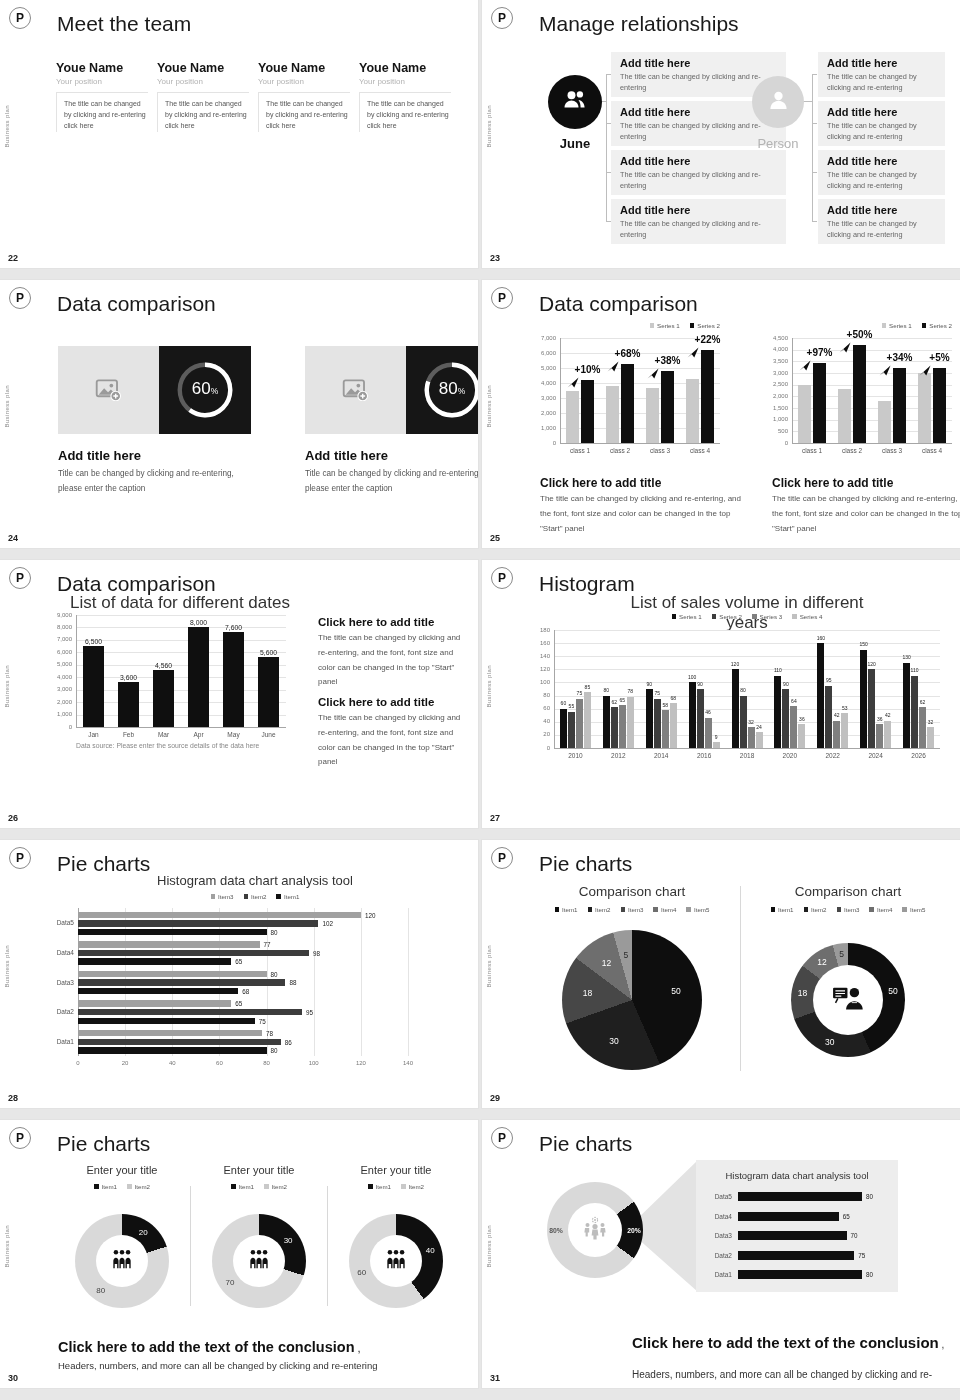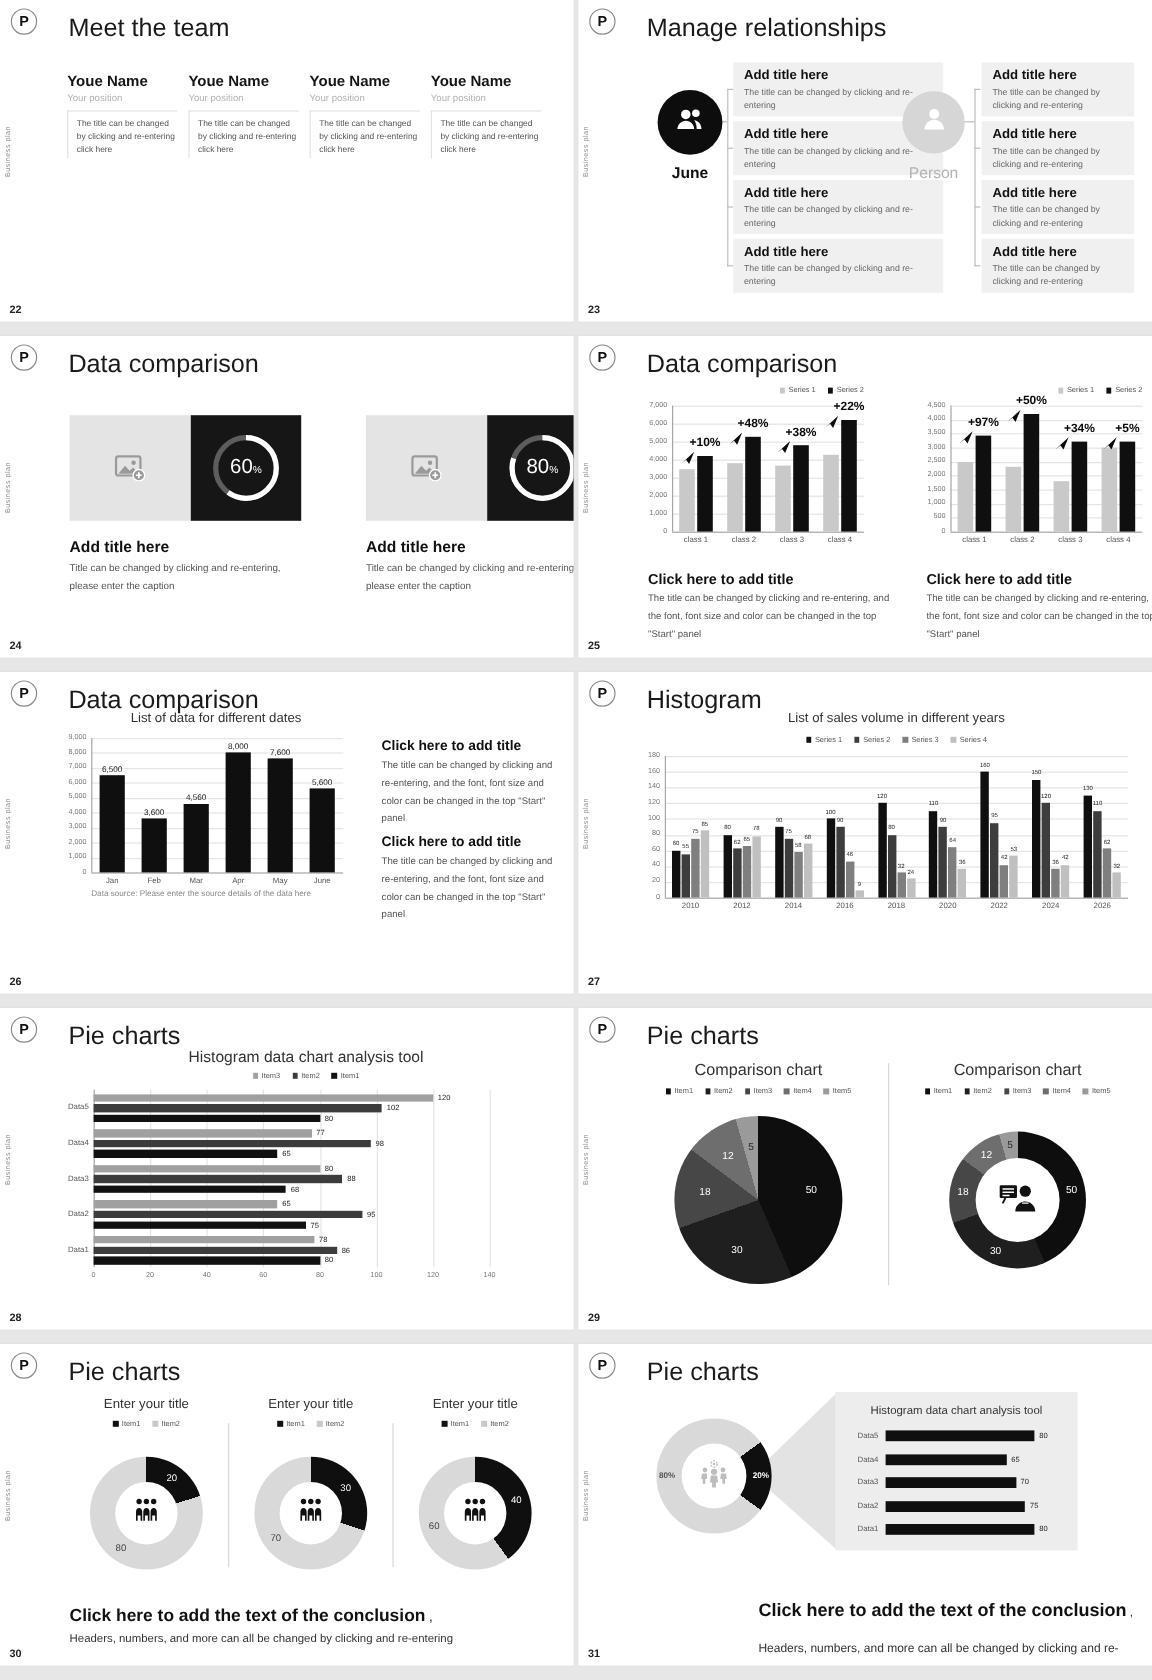--- a/index.html
+++ b/index.html
@@ -17,21 +17,21 @@
   .vline{position:absolute;width:1px;background:#e4e4e4;}
   .axis{background:#a6a6a6;}
   .tick{position:absolute;font-size:6px;color:#777;}
   .cat{position:absolute;font-size:6.5px;color:#555;text-align:center;}
   .vlab{position:absolute;font-size:6.3px;color:#222;text-align:center;white-space:nowrap;}
   .bar{position:absolute;}
   .pct{position:absolute;font-weight:bold;font-size:10px;color:#0a0a0a;text-align:center;white-space:nowrap;}
   .legend{position:absolute;display:flex;gap:10px;font-size:6.2px;color:#555;align-items:center;}
   .leg-item{display:flex;align-items:center;}
   .leg-item .sq{width:4.5px;height:4.5px;display:inline-block;margin-right:3px;}
-  .ctitle{position:absolute;font-size:11px;color:#333;text-align:center;}
+  .ctitle{position:absolute;font-size:17px;color:#333;text-align:center;}
   .plab{position:absolute;font-size:8px;transform:translate(-50%,-50%);}
   .capt-t{position:absolute;font-size:12px;font-weight:bold;color:#111;}
   .capt-x{position:absolute;font-size:8px;color:#555;line-height:1.85;}
   
   .member{width:100px;margin-right:1px;}
   .m-cir{position:relative;width:96px;height:90px;}
   .m-black{position:absolute;left:0;top:0;width:84px;height:84px;border-radius:50%;background:#101010;}
   .m-gray{position:absolute;left:8px;top:3px;width:84px;height:84px;border-radius:50%;background:#e6e6e6;display:flex;align-items:center;justify-content:center;}
   .m-badge{position:absolute;right:2px;top:0;width:27px;height:27px;border-radius:50%;background:#0d0d0d;color:#fff;
            font-size:7.5px;font-weight:bold;display:flex;align-items:center;justify-content:center;border:2px solid #fff;}
@@ -250,21 +250,21 @@
         <div class="bar" style="left:84.0px;top:110.5px;width:13px;height:52.5px;background:#c9c9c9"></div>
         <div class="bar" style="left:99.0px;top:100.0px;width:13px;height:63.0px;background:#0f0f0f"></div>
         <span class="cat" style="left:78.0px;top:167px;width:40.0px">class 1</span>
         <span class="pct" style="left:79.0px;top:84.0px;width:53px">+10%</span>
         <span style="position:absolute;left:85px;top:94px"><svg width="12" height="11" viewBox="0 0 14 13">
             <path d="M0.5 12.5 L13.5 0.5 L8.5 12.5 L5.5 8.5 Z" fill="#0c0c0c"></path>
           </svg></span>
         <div class="bar" style="left:124.0px;top:106.0px;width:13px;height:57.0px;background:#c9c9c9"></div>
         <div class="bar" style="left:139.0px;top:83.5px;width:13px;height:79.5px;background:#0f0f0f"></div>
         <span class="cat" style="left:118.0px;top:167px;width:40.0px">class 2</span>
-        <span class="pct" style="left:119.0px;top:67.5px;width:53px">+48%</span>
+        <span class="pct" style="left:119.0px;top:67.5px;width:53px">+68%</span>
         <span style="position:absolute;left:125px;top:77.5px"><svg width="12" height="11" viewBox="0 0 14 13">
             <path d="M0.5 12.5 L13.5 0.5 L8.5 12.5 L5.5 8.5 Z" fill="#0c0c0c"></path>
           </svg></span>
         <div class="bar" style="left:164.0px;top:107.5px;width:13px;height:55.5px;background:#c9c9c9"></div>
         <div class="bar" style="left:179.0px;top:91.0px;width:13px;height:72.0px;background:#0f0f0f"></div>
         <span class="cat" style="left:158.0px;top:167px;width:40.0px">class 3</span>
         <span class="pct" style="left:159.0px;top:75.0px;width:53px">+38%</span>
         <span style="position:absolute;left:165px;top:85px"><svg width="12" height="11" viewBox="0 0 14 13">
             <path d="M0.5 12.5 L13.5 0.5 L8.5 12.5 L5.5 8.5 Z" fill="#0c0c0c"></path>
           </svg></span>

